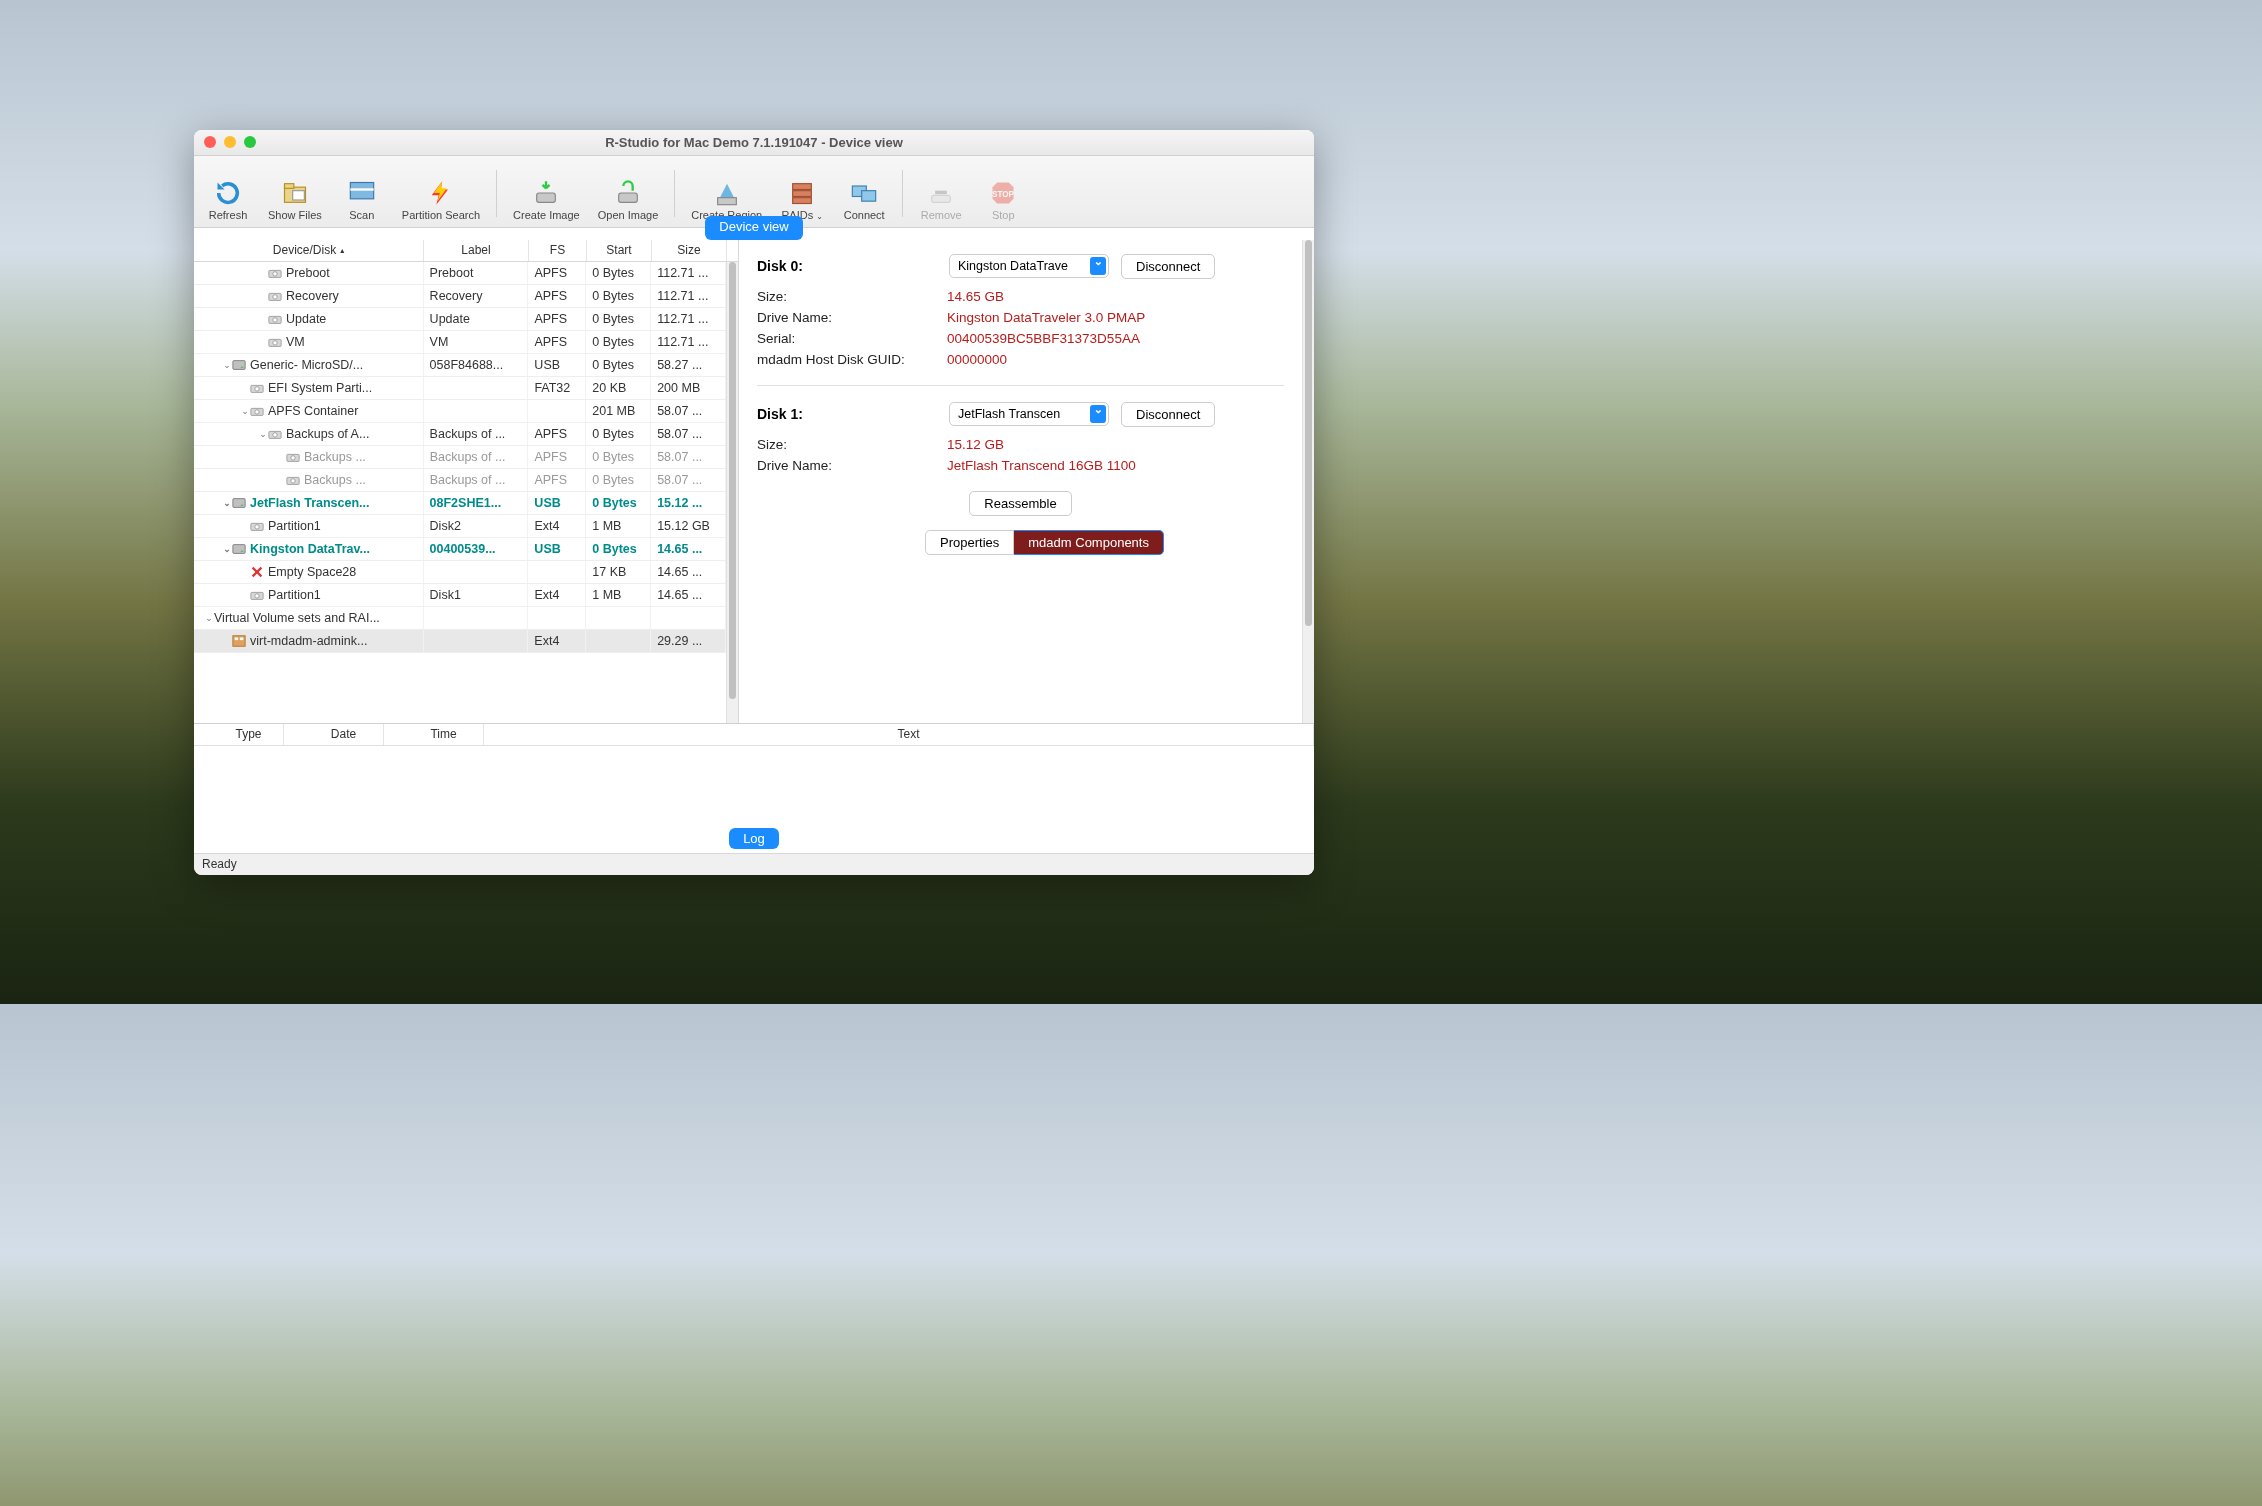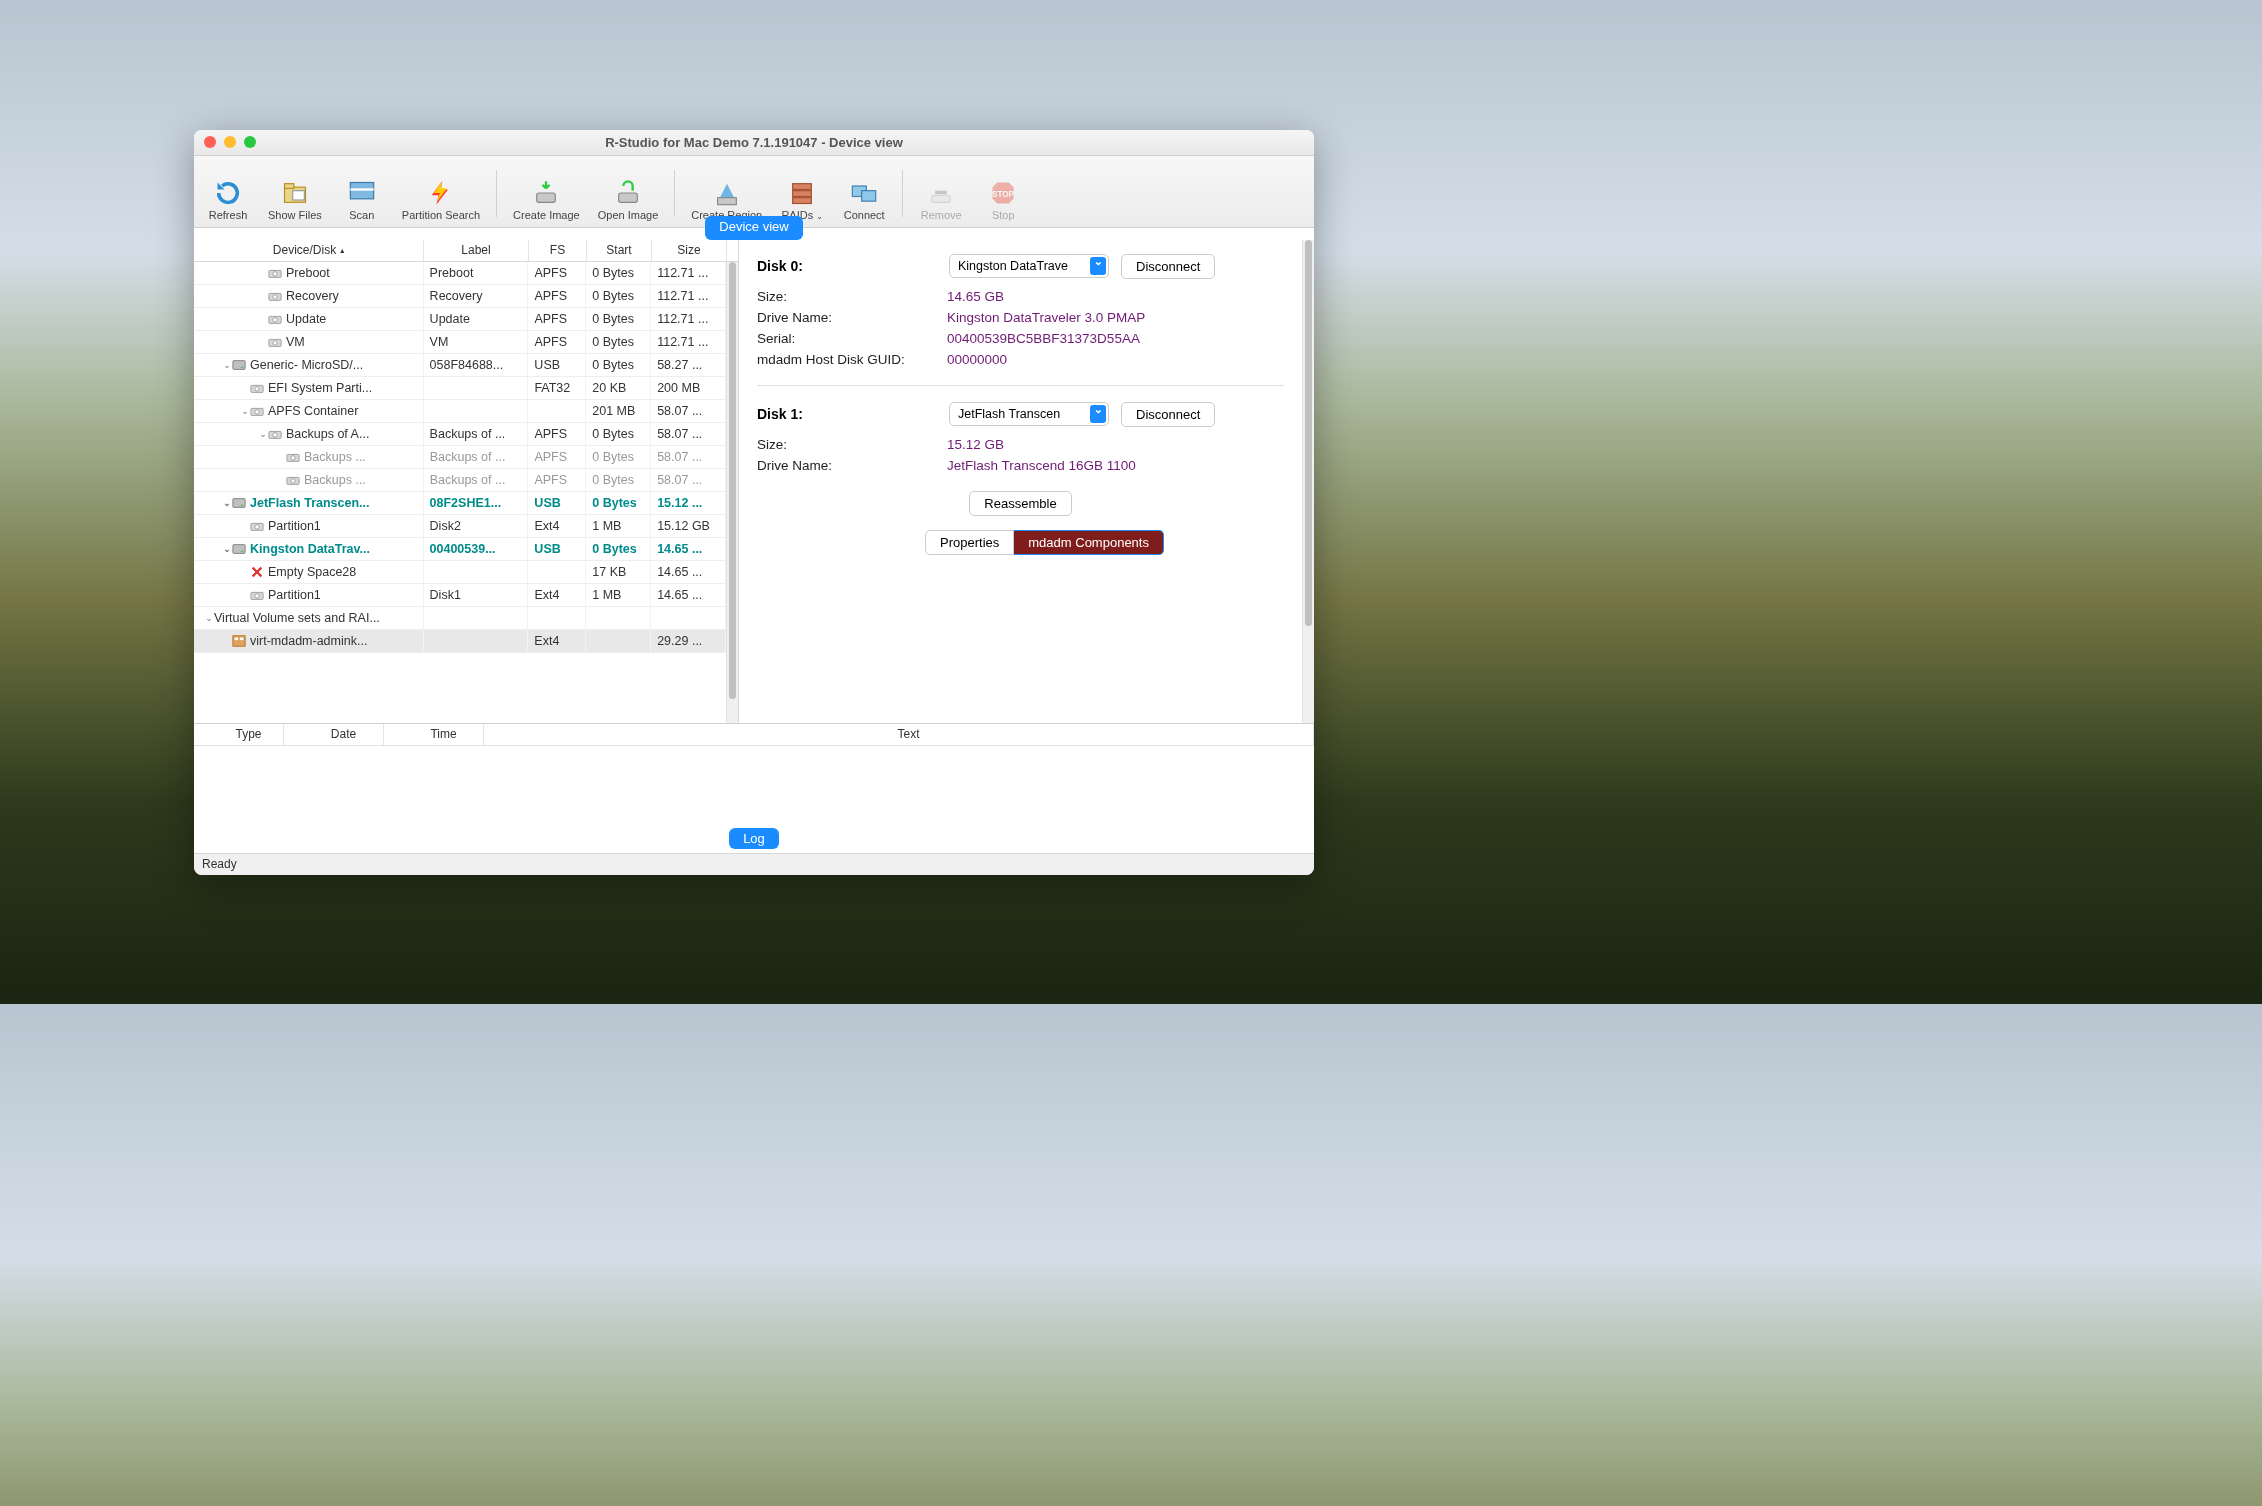--- a/index.html
+++ b/index.html
@@ -31,21 +31,21 @@
 .tr .dim { color: #999; }
 .chev { display: inline-block; width: 10px; font-size: 9px; color: #777; text-align: center; }
 .dico { width: 14px; height: 14px; margin-right: 4px; display: inline-flex; align-items: center; justify-content: center; flex-shrink: 0; }
 .c-dev { width: 230px; } .c-lbl { width: 105px; } .c-fs { width: 58px; } .c-st { width: 65px; } .c-sz { width: 75px; }
 .scroll-track { width: 12px; background: #f0f0f0; border-left: 1px solid #e0e0e0; position: relative; }
 .scroll-thumb { position: absolute; left: 2px; right: 2px; background: #c0c0c0; border-radius: 4px; }
 .right { flex: 1; background: #fff; padding: 14px 18px; overflow-y: auto; position: relative; }
 .sect { margin-bottom: 18px; }
 .srow { display: flex; margin: 6px 0; align-items: center; font-size: 13.5px; }
 .srow .k { width: 190px; color: #222; }
-.srow .v { flex: 1; color: #701a75; }
+.srow .v { flex: 1; color: #b91c1c; }
 .sect-head { display: flex; align-items: center; gap: 12px; margin-bottom: 10px; }
 .sect-head .lab { font-size: 14px; font-weight: 600; width: 180px; }
 .selbox { flex: 1; max-width: 160px; height: 24px; border: 1px solid #ccc; border-radius: 5px; padding: 0 20px 0 8px; font-size: 12.5px; display: flex; align-items: center; overflow: hidden; white-space: nowrap; position: relative; background: #fff; text-align: right; }
 .selbox::after { content: ''; position: absolute; right: 2px; top: 2px; bottom: 2px; width: 16px; background: #1a8cff; border-radius: 3px; }
 .selbox::before { content: '⌄'; position: absolute; right: 5px; top: 0; color: #fff; font-size: 11px; z-index: 1; font-weight: bold; }
 .btn { background: #fff; border: 1px solid #ccc; border-radius: 5px; padding: 4px 14px; font-size: 13px; cursor: pointer; }
 .divider { border-top: 1px solid #e0e0e0; margin: 12px 0 16px; }
 .center { display: flex; justify-content: center; margin-top: 8px; }
 .segtabs { display: flex; gap: 0; margin-top: 14px; justify-content: center; }
 .segtabs .seg { padding: 4px 14px; border: 1px solid #ccc; font-size: 13px; background: #fff; cursor: pointer; }

